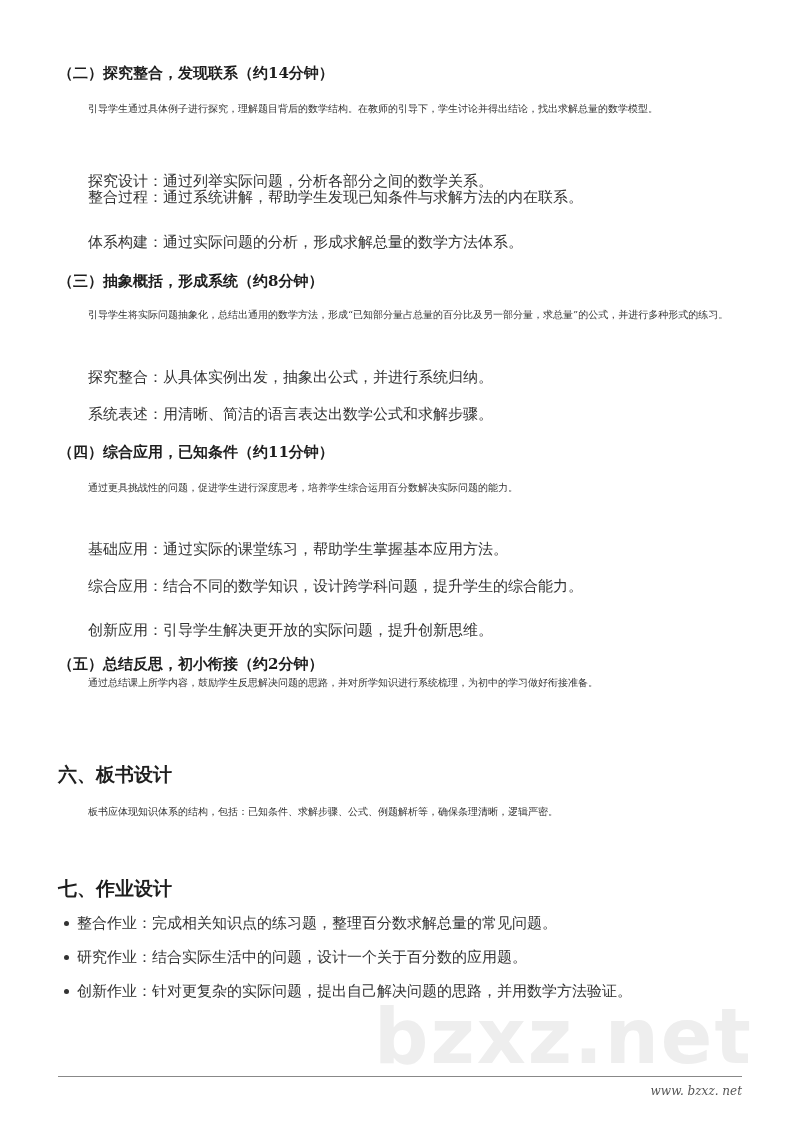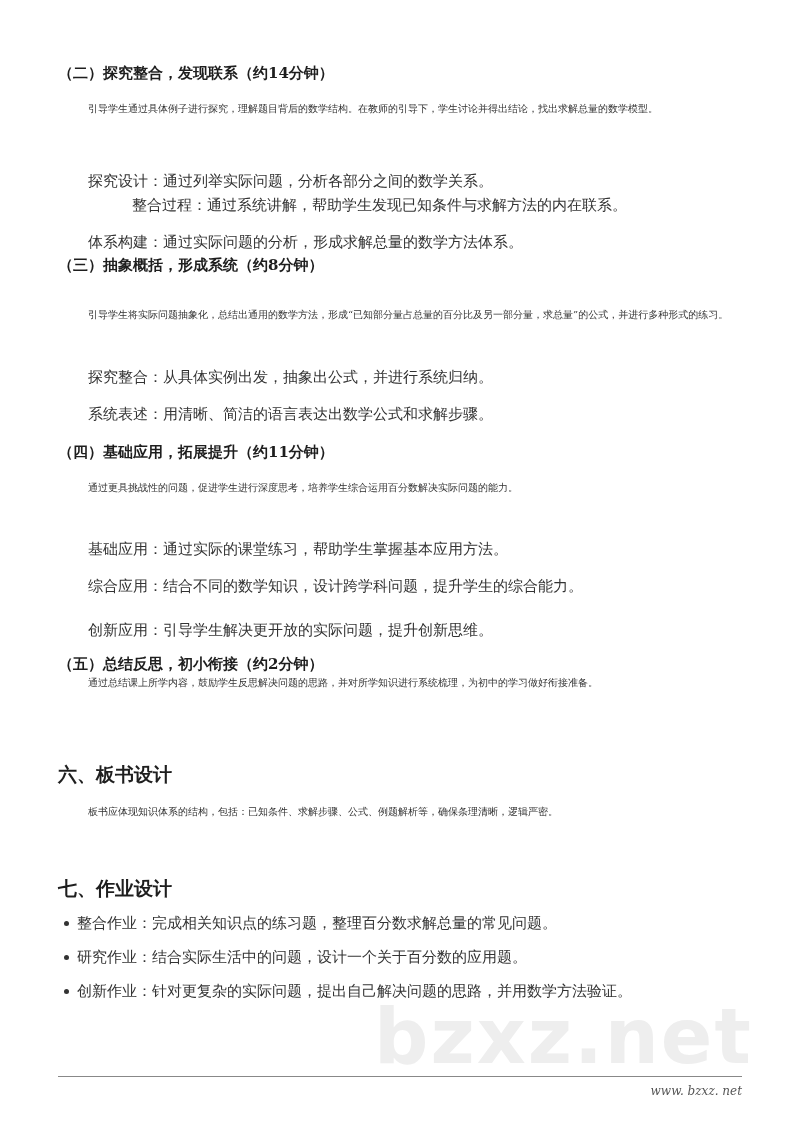--- a/index.html
+++ b/index.html
@@ -17,29 +17,29 @@
   .footer { position: absolute; right: 58px; top: 1084px; font-size: 12px; font-style: italic; color: #555; font-family: "DejaVu Serif", "Liberation Serif", serif; }
 </style>
 </head>
 <body>
 
 <div class="page">
 
   <div class="h3" style="top:64px;">（二）探究整合，发现联系（约14分钟）</div>
   <div class="p" style="top:94px;">引导学生通过具体例子进行探究，理解题目背后的数学结构。在教师的引导下，学生讨论并得出结论，找出求解总量的数学模型。</div>
   <div class="pi" style="top:172px;">探究设计：通过列举实际问题，分析各部分之间的数学关系。</div>
-  <div class="pi" style="top:196px;margin-left:44px;">整合过程：通过系统讲解，帮助学生发现已知条件与求解方法的内在联系。</div>
+  <div class="pi" style="top:188px;">整合过程：通过系统讲解，帮助学生发现已知条件与求解方法的内在联系。</div>
   <div class="pi" style="top:233px;">体系构建：通过实际问题的分析，形成求解总量的数学方法体系。</div>
 
-  <div class="h3" style="top:256px;">（三）抽象概括，形成系统（约8分钟）</div>
+  <div class="h3" style="top:272px;">（三）抽象概括，形成系统（约8分钟）</div>
   <div class="p" style="top:300px;">引导学生将实际问题抽象化，总结出通用的数学方法，形成“已知部分量占总量的百分比及另一部分量，求总量”的公式，并进行多种形式的练习。</div>
   <div class="pi" style="top:368px;">探究整合：从具体实例出发，抽象出公式，并进行系统归纳。</div>
   <div class="pi" style="top:405px;">系统表述：用清晰、简洁的语言表达出数学公式和求解步骤。</div>
 
-  <div class="h3" style="top:443px;">（四）基础应用，拓展提升（约11分钟）</div>
+  <div class="h3" style="top:443px;">（四）综合应用，已知条件（约11分钟）</div>
   <div class="p" style="top:473px;">通过更具挑战性的问题，促进学生进行深度思考，培养学生综合运用百分数解决实际问题的能力。</div>
   <div class="pi" style="top:540px;">基础应用：通过实际的课堂练习，帮助学生掌握基本应用方法。</div>
   <div class="pi" style="top:577px;">综合应用：结合不同的数学知识，设计跨学科问题，提升学生的综合能力。</div>
   <div class="pi" style="top:621px;">创新应用：引导学生解决更开放的实际问题，提升创新思维。</div>
 
   <div class="h3" style="top:655px;">（五）总结反思，初小衔接（约2分钟）</div>
   <div class="p" style="top:668px;">通过总结课上所学内容，鼓励学生反思解决问题的思路，并对所学知识进行系统梳理，为初中的学习做好衔接准备。</div>
 
   <div class="h2" style="top:762px;">六、板书设计</div>
   <div class="p" style="top:797px;">板书应体现知识体系的结构，包括：已知条件、求解步骤、公式、例题解析等，确保条理清晰，逻辑严密。</div>

